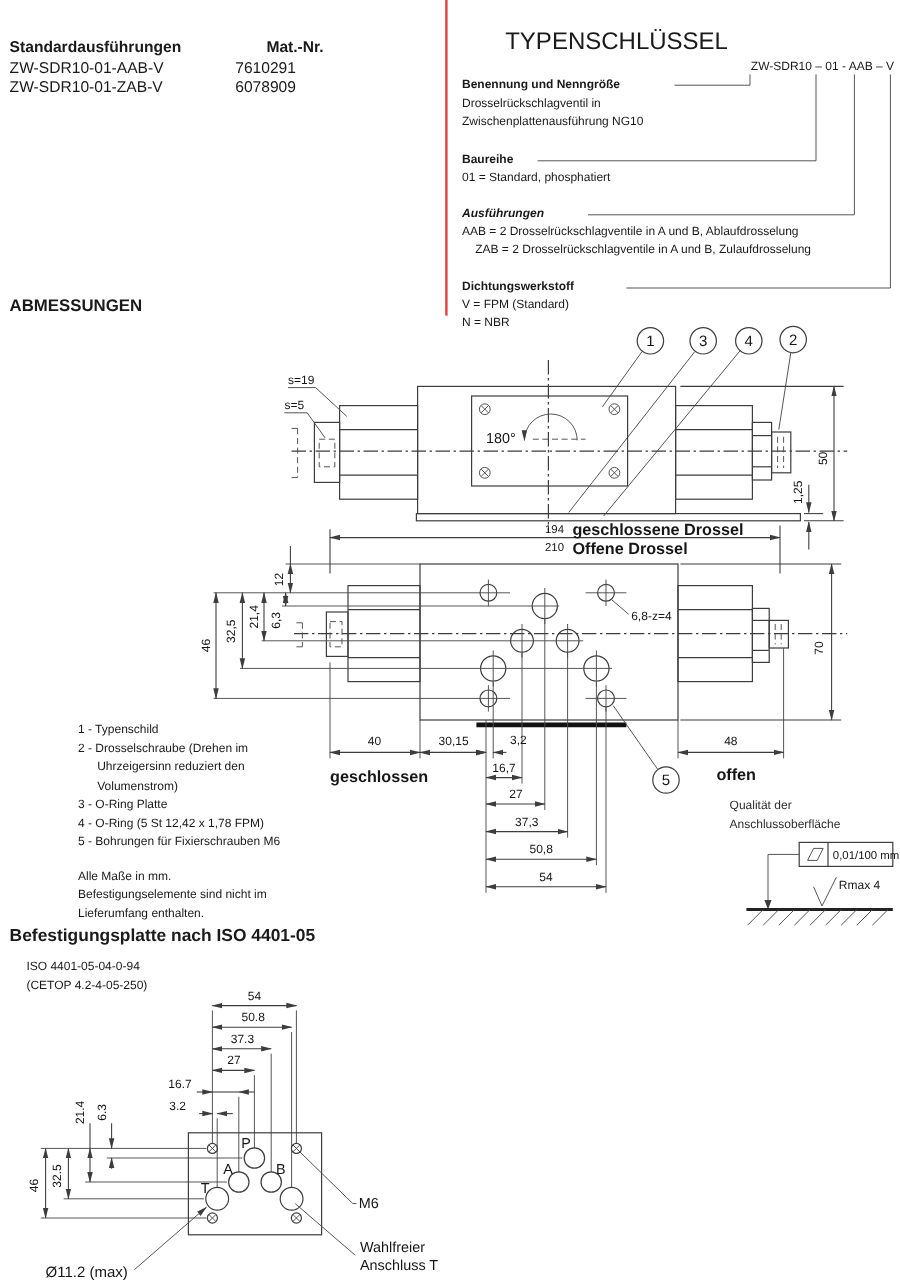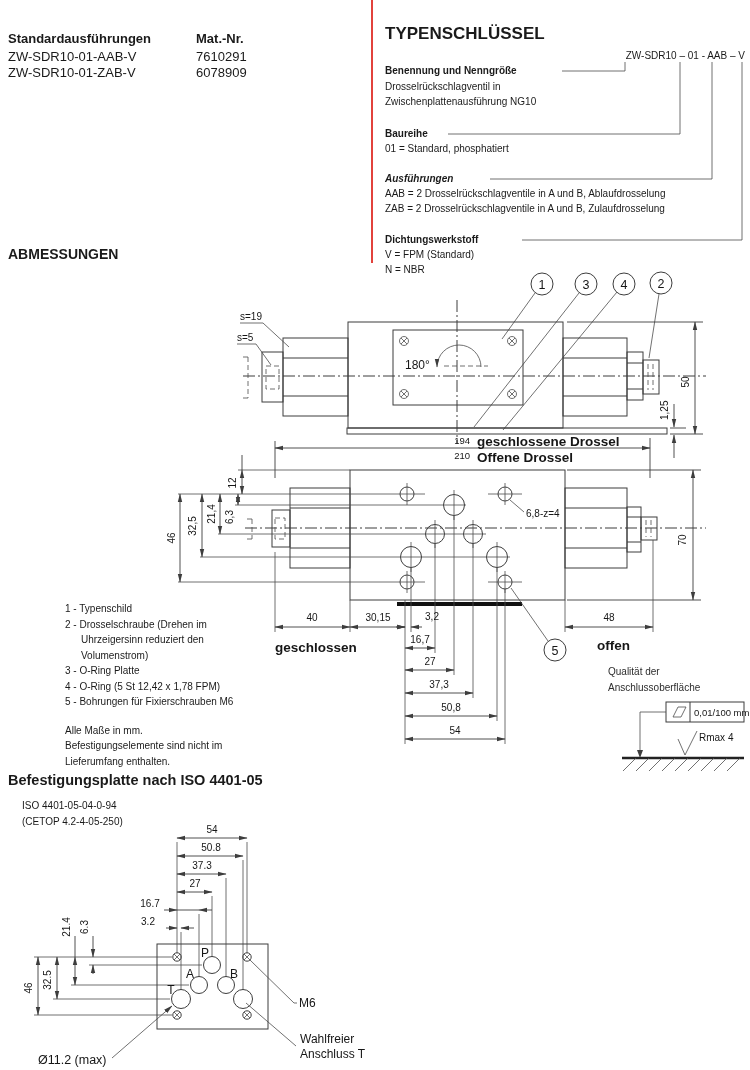--- a/index.html
+++ b/index.html
@@ -29,49 +29,49 @@
   .redline{position:absolute;left:371px;top:0;width:2px;height:263px;background:#e2423c;}
 </style>
 </head>
 <body>
 
 <div class="page">
 
   <div class="redline"></div>
 
   <div class="abs" style="left:8px;top:31px;width:350px;">
-    <div style="display:flex;">
+    <div style="display:flex;gap:26px;">
       <div class="t13 b" style="width:188px;">Standardausführungen</div>
       <div class="t13 b">Mat.-Nr.</div>
     </div>
     <div style="display:flex;margin-top:2px;">
       <div class="t13" style="width:188px;">ZW-SDR10-01-AAB-V</div>
       <div class="t13">7610291</div>
     </div>
     <div style="display:flex;">
       <div class="t13" style="width:188px;">ZW-SDR10-01-ZAB-V</div>
       <div class="t13">6078909</div>
     </div>
   </div>
 
   <div class="abs" style="left:385px;top:24px;">
-    <div style="font-size:17px;font-weight:700;">TYPENSCHLÜSSEL</div>
+    <div style="font-size:20px;font-weight:400;margin-left:36px;">TYPENSCHLÜSSEL</div>
   </div>
   <div class="abs t12" style="left:540px;top:48px;width:205px;text-align:right;">ZW-SDR10 – 01 - AAB – V</div>
 
   <div class="abs t12 b" style="left:385px;top:63px;">Benennung und Nenngröße</div>
   <div class="abs t12" style="left:385px;top:79px;">Drosselrückschlagventil in</div>
   <div class="abs t12" style="left:385px;top:94px;">Zwischenplattenausführung NG10</div>
 
   <div class="abs t12 b" style="left:385px;top:126px;">Baureihe</div>
   <div class="abs t12" style="left:385px;top:141px;">01 = Standard, phosphatiert</div>
 
   <div class="abs t12 b" style="left:385px;top:171px;font-style:italic;">Ausführungen</div>
   <div class="abs t12" style="left:385px;top:186px;">AAB = 2 Drosselrückschlagventile in A und B, Ablaufdrosselung</div>
-  <div class="abs t12" style="left:385px;top:201px;">ZAB = 2 Drosselrückschlagventile in A und B, Zulaufdrosselung</div>
+  <div class="abs t12" style="left:396px;top:201px;">ZAB = 2 Drosselrückschlagventile in A und B, Zulaufdrosselung</div>
 
   <div class="abs t12 b" style="left:385px;top:232px;">Dichtungswerkstoff</div>
   <div class="abs t12" style="left:385px;top:247px;">V = FPM (Standard)</div>
   <div class="abs t12" style="left:385px;top:262px;">N = NBR</div>
 
   <svg style="left:380px;top:40px;pointer-events:none;" width="370" height="215" viewBox="380 40 370 215">
     <path class="lt" d="M562,71 H625 V62"></path>
     <path class="lt" d="M448,134 H680 V62"></path>
     <path class="lt" d="M490,179 H712 V62"></path>
     <path class="lt" d="M522,240 H742 V62"></path>

